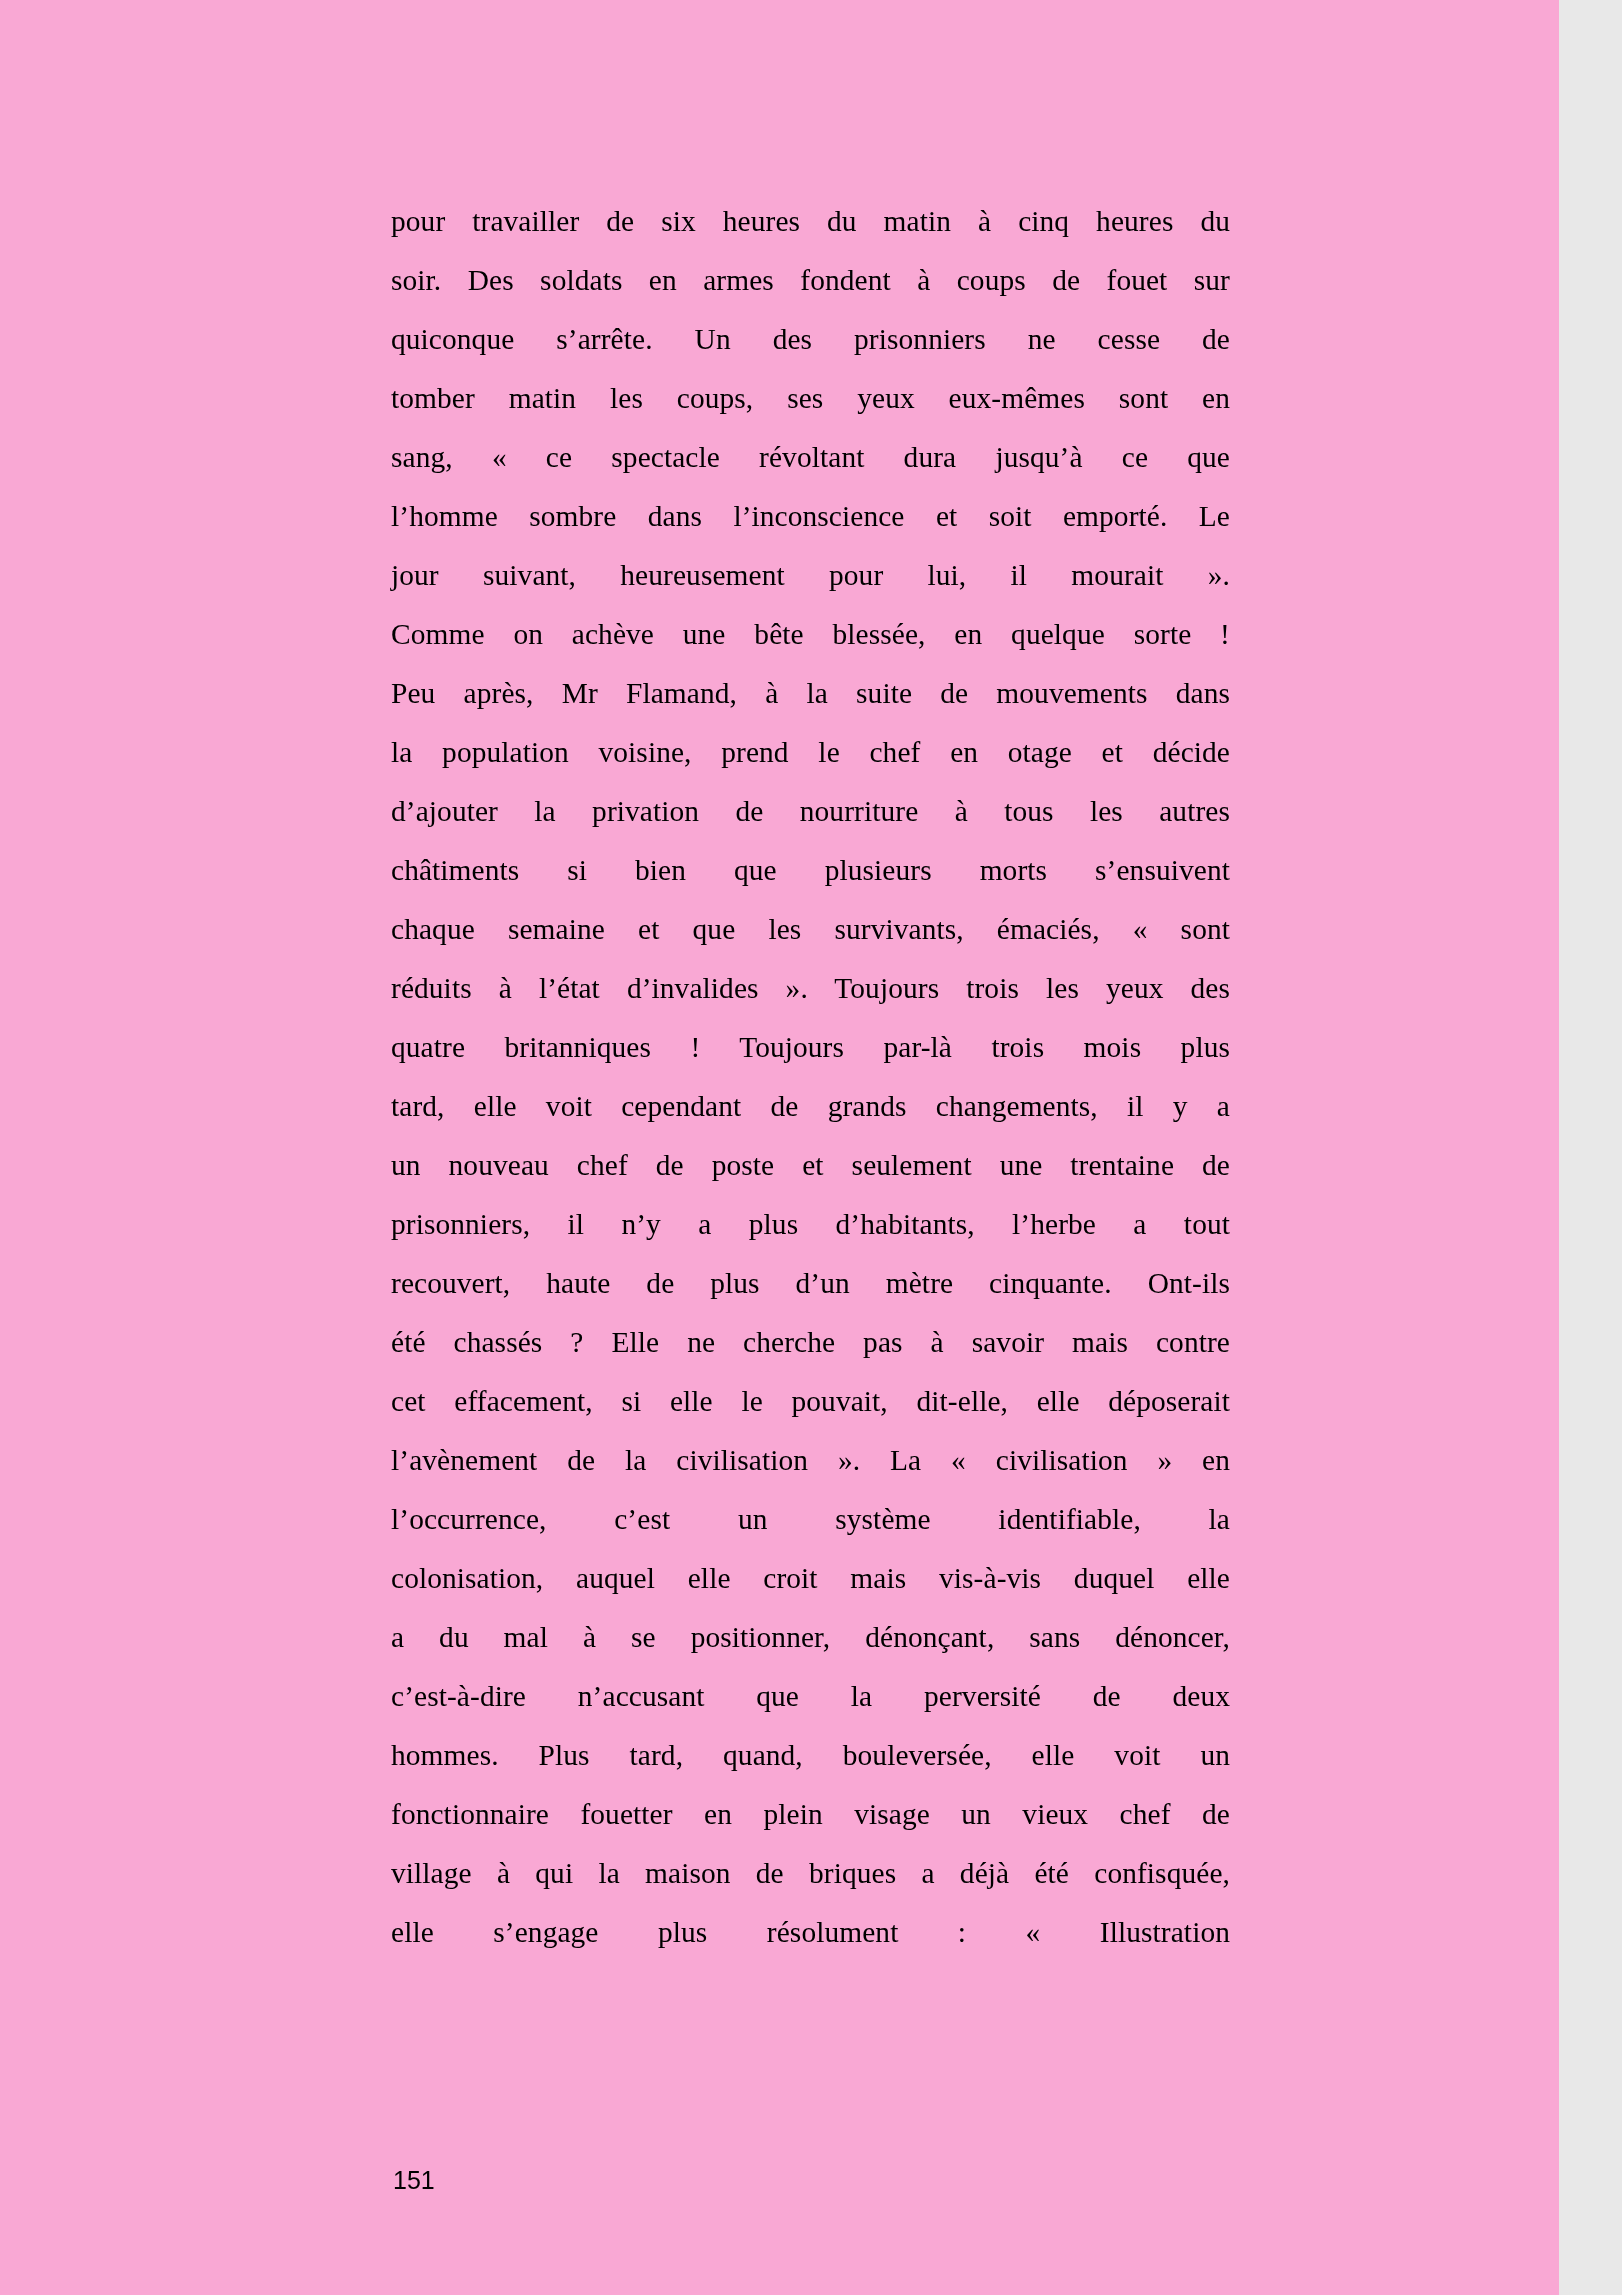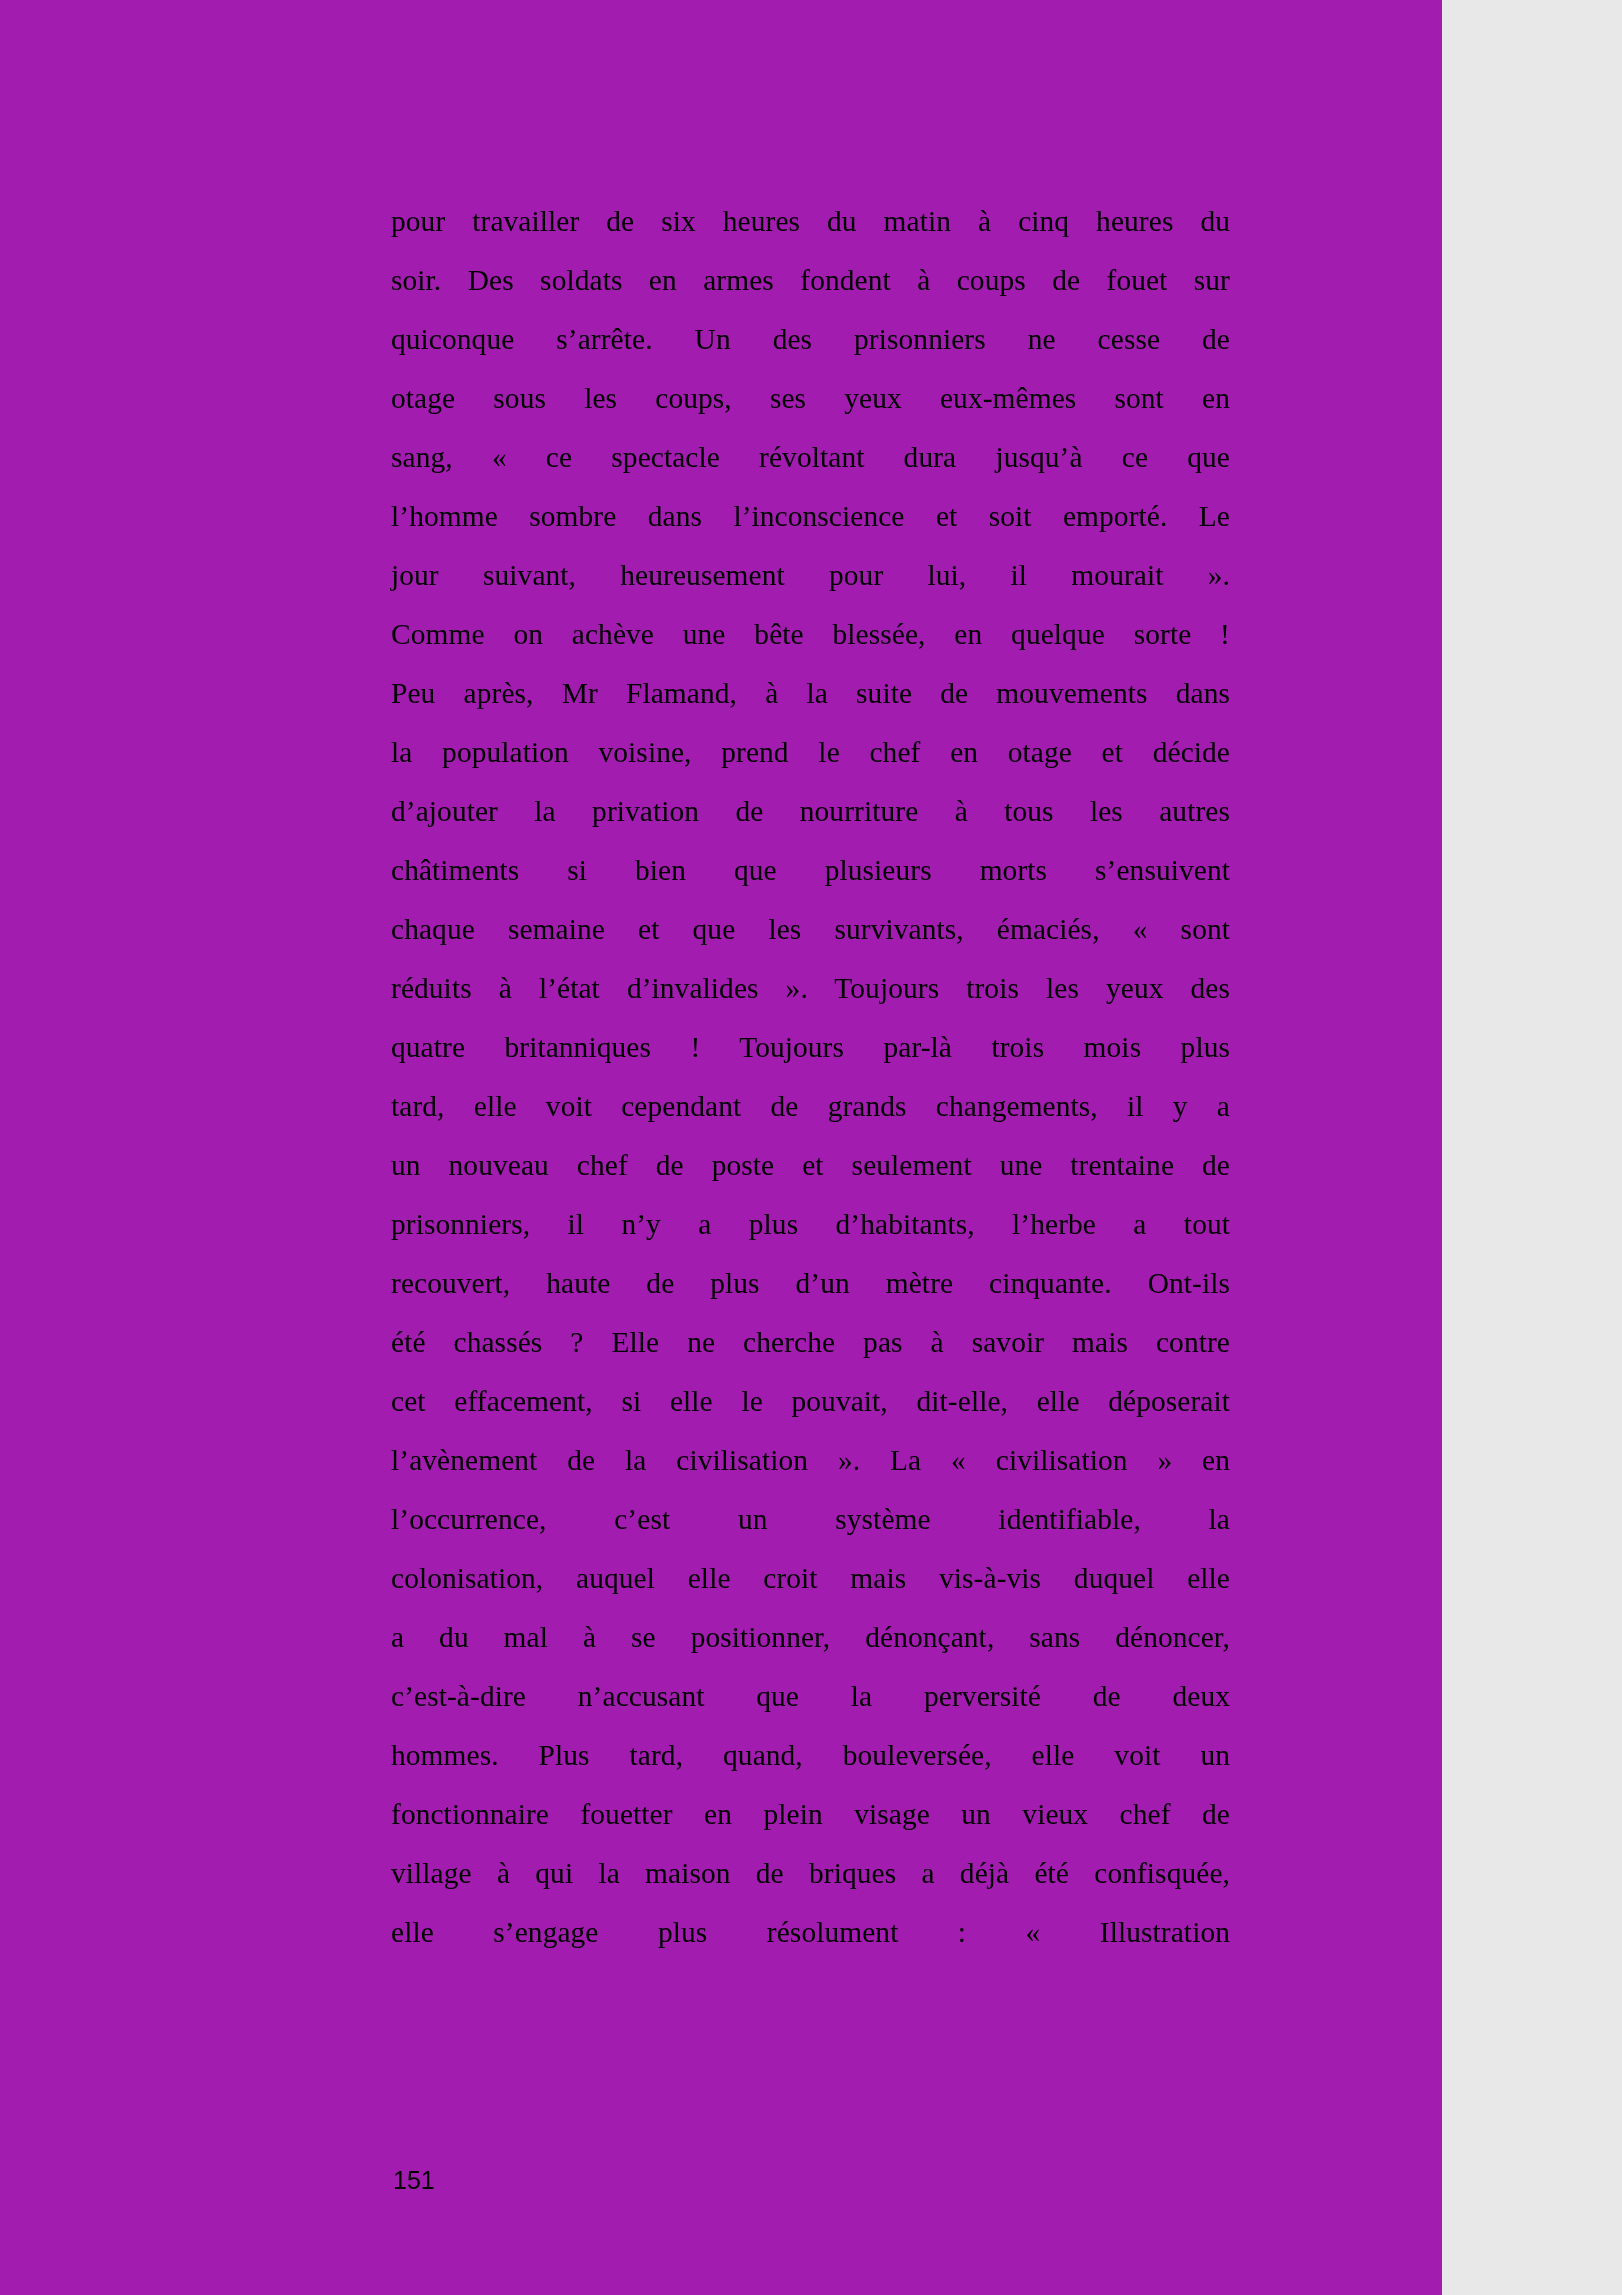--- a/index.html
+++ b/index.html
@@ -1,20 +1,20 @@
 <!DOCTYPE html>
 <html style="font-size:10.5px"><head>
 <meta charset="utf-8">
 <style>
   html, body { margin: 0; padding: 0; background: #e8e8e8; }
   .page {
     position: relative;
-    width: 1442px;
+    width: 1559px;
     height: 2295px;
-    background: #a21caf;
+    background: #f9a8d4;
     color: #000000;
     font-family: "Liberation Serif", serif;
     overflow: hidden;
   }
   .text-block {
     position: absolute;
     left: 391px;
     top: 192px;
     width: 839px;
   }
@@ -39,21 +39,21 @@
 </style>
 </head>
 <body>
 
 <div class="page">
 
   <div class="text-block">
       <div class="text-line">pour travailler de six heures du matin à cinq heures du</div>
       <div class="text-line">soir. Des soldats en armes fondent à coups de fouet sur</div>
       <div class="text-line">quiconque s’arrête. Un des prisonniers ne cesse de</div>
-      <div class="text-line">otage sous les coups, ses yeux eux-mêmes sont en</div>
+      <div class="text-line">tomber matin les coups, ses yeux eux-mêmes sont en</div>
       <div class="text-line">sang, « ce spectacle révoltant dura jusqu’à ce que</div>
       <div class="text-line">l’homme sombre dans l’inconscience et soit emporté. Le</div>
       <div class="text-line">jour suivant, heureusement pour lui, il mourait ».</div>
       <div class="text-line">Comme on achève une bête blessée, en quelque sorte !</div>
       <div class="text-line">Peu après, Mr Flamand, à la suite de mouvements dans</div>
       <div class="text-line">la population voisine, prend le chef en otage et décide</div>
       <div class="text-line">d’ajouter la privation de nourriture à tous les autres</div>
       <div class="text-line">châtiments si bien que plusieurs morts s’ensuivent</div>
       <div class="text-line">chaque semaine et que les survivants, émaciés, « sont</div>
       <div class="text-line">réduits à l’état d’invalides ». Toujours trois les yeux des</div>

